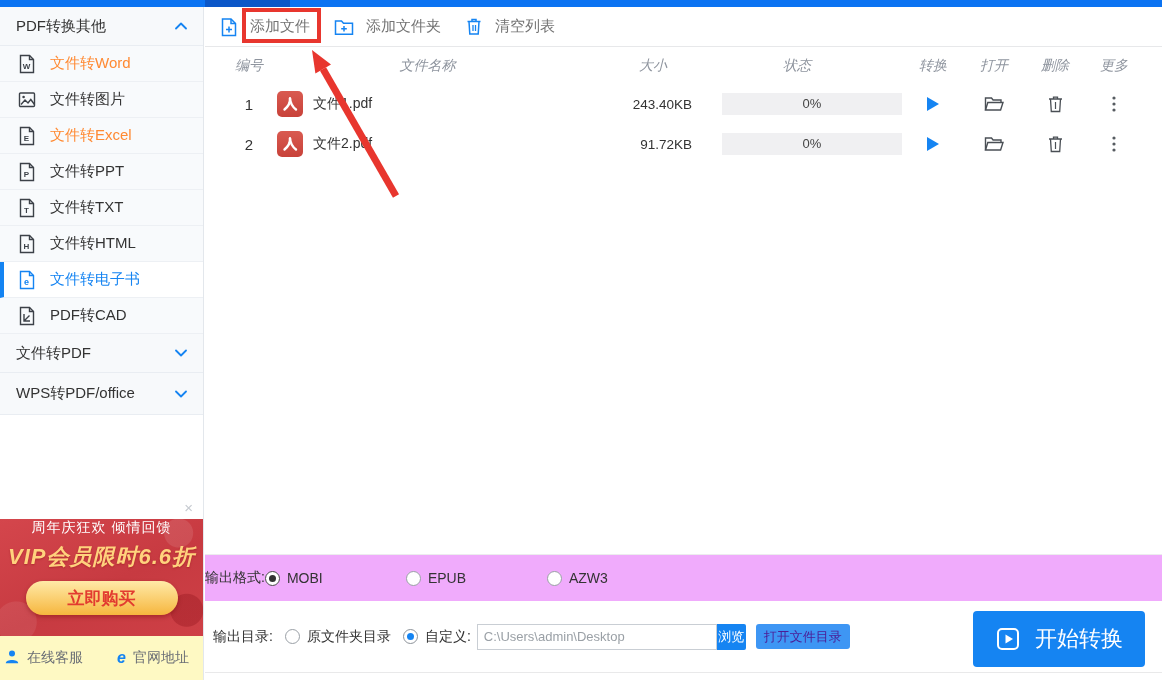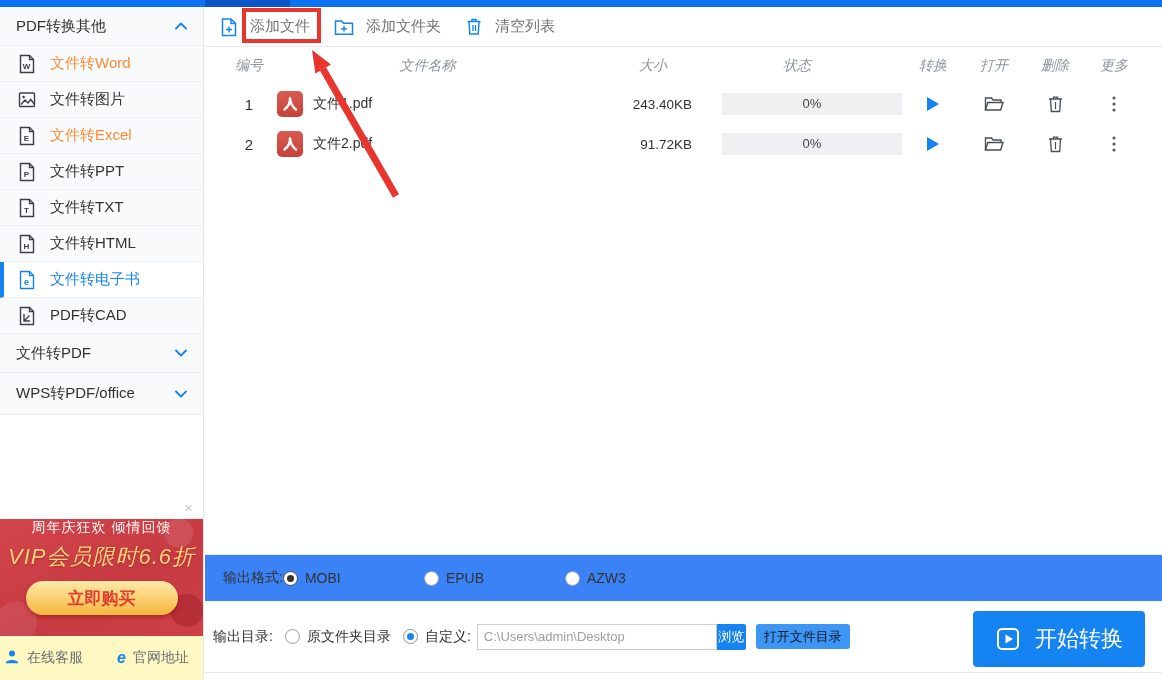--- a/index.html
+++ b/index.html
@@ -28,21 +28,21 @@
   .sidebar-spacer { flex:1 1 auto; background:#fff; position:relative; }
   .ad-close { position:absolute; right:10px; bottom:4px; color:#c6cad0; font-size:15px; line-height:1; cursor:pointer; }
 
   .banner { flex:0 0 117px; position:relative; overflow:hidden; text-align:center; cursor:pointer;
             background:
               radial-gradient(circle at 88% 12%, rgba(255,255,255,.10) 0 14px, rgba(255,255,255,0) 15px),
               radial-gradient(circle at 8% 88%, rgba(255,255,255,.08) 0 20px, rgba(255,255,255,0) 21px),
               radial-gradient(circle at 92% 78%, rgba(120,0,10,.25) 0 16px, rgba(120,0,10,0) 17px),
               linear-gradient(155deg,#d4464c 0%, #c73a41 55%, #ce4046 100%); }
   .banner-line1 { color:#fff; font-size:14px; letter-spacing:1px; }
-  .banner-line2 { margin-top:5px; color:#ffd27d; font-size:22px; font-weight:normal; font-style:italic; letter-spacing:1px;
+  .banner-line2 { margin-top:5px; color:#ffd27d; font-size:22px; font-weight:bold; font-style:italic; letter-spacing:1px;
                   text-shadow:0 1px 2px rgba(120,0,0,.35); }
   .banner-btn { margin:9px auto 0; width:152px; height:34px; border-radius:17px; border:none; cursor:pointer;
                 background:linear-gradient(180deg,#ffeaa8,#f6b63e); color:#e23b30; font-size:17px; font-weight:bold;
                 font-family:inherit; box-shadow:0 2px 4px rgba(100,0,0,.35); display:block; }
 
   .sidebar-footer { flex:0 0 44px; background:#fef9c3; display:flex; align-items:center; gap:34px; padding-left:4px; }
   .foot-link { display:flex; align-items:center; gap:7px; color:#6b6f76; font-size:14px; cursor:pointer; }
   .e-glyph { color:#1584f2; font-weight:bold; font-style:italic; font-size:16px; line-height:1; }
 
   
@@ -63,40 +63,40 @@
   .cell-icon { display:flex; justify-content:center; }
   .pdf-badge { width:26px; height:26px; border-radius:5px; background:linear-gradient(180deg,#d95a50,#c8423a);
                display:flex; align-items:center; justify-content:center; }
   .cell-num { font-size:15px; }
   .cell-size { font-size:13.5px; }
   .progress { width:180px; height:22px; background:#f0f0f2; margin-left:auto; text-align:center;
               line-height:22px; font-size:13px; color:#444; }
   .act { display:flex; justify-content:center; cursor:pointer; background:none; border:none; }
   .table-spacer { flex:1 1 auto; }
 
-  .format-band { flex:0 0 47px; background:#3b82f6; border-top:1px solid #ececee;
-                 display:flex; align-items:center; padding-left:18px; font-size:14px; color:#333; }
+  .format-band { flex:0 0 47px; background:#f0abfc; border-top:1px solid #ececee;
+                 display:flex; align-items:center; font-size:14px; color:#333; }
   .fmt-opt { display:flex; align-items:center; gap:7px; width:141px; cursor:pointer; }
   .fmt-opt:first-of-type { margin-left:33px; }
 
   .radio { width:15px; height:15px; border-radius:50%; border:1.5px solid #9aa0a6; background:#fff;
            display:inline-flex; align-items:center; justify-content:center; flex:0 0 15px; }
   .radio.sel-dark { border-color:#4a4a4a; }
   .radio.sel-dark::after { content:""; width:7px; height:7px; border-radius:50%; background:#333; }
   .radio.sel-blue { border-color:#8d939a; }
   .radio.sel-blue::after { content:""; width:7px; height:7px; border-radius:50%; background:#1584f2; }
 
   .dir-row { flex:0 0 71px; display:flex; align-items:center; padding-left:8px; position:relative; font-size:14px; color:#333; background:#fff; }
   .dir-label { margin-right:12px; }
   .dir-opt { display:flex; align-items:center; gap:7px; margin-right:12px; cursor:pointer; }
   .path-input { width:240px; height:26px; border:1px solid #c9ced4; font-size:13px; color:#9aa0a6;
                 padding:0 6px; font-family:inherit; outline:none; }
   .browse-btn { width:29px; height:26px; background:#1584f2; color:#fff; border:none; font-size:13px;
                 font-family:inherit; cursor:pointer; border-radius:0 2px 2px 0; }
-  .opendir-btn { height:25px; padding:0 8px; margin-left:10px; background:#3e96f4; color:#0f172a; border:none;
+  .opendir-btn { height:25px; padding:0 8px; margin-left:10px; background:#3e96f4; color:#4c1d95; border:none;
                  font-size:13px; font-family:inherit; cursor:pointer; border-radius:3px; }
   .start-btn { position:absolute; right:17px; top:10px; width:172px; height:56px; background:#1584f2; border:none;
                border-radius:4px; color:#fff; font-size:22px; font-family:inherit; cursor:pointer;
                display:flex; align-items:center; justify-content:center; gap:14px; }
   .bottom-strip { flex:0 0 8px; border-top:1px solid #e9e9ea; background:#fff; }
 
   
   .anno-rect { position:absolute; left:242px; top:8px; width:79px; height:35px; border:4px solid #e8362e; z-index:60; pointer-events:none; }
   .anno-arrow { position:absolute; left:0; top:0; width:1162px; height:680px; z-index:60; pointer-events:none; }
 </style>

